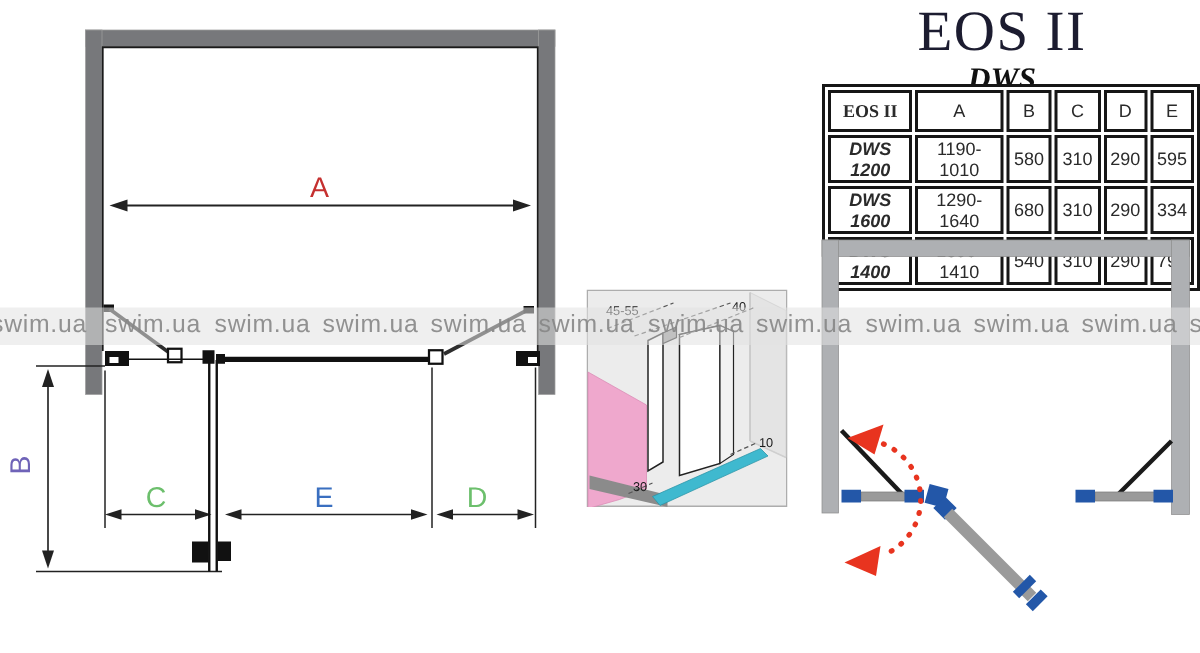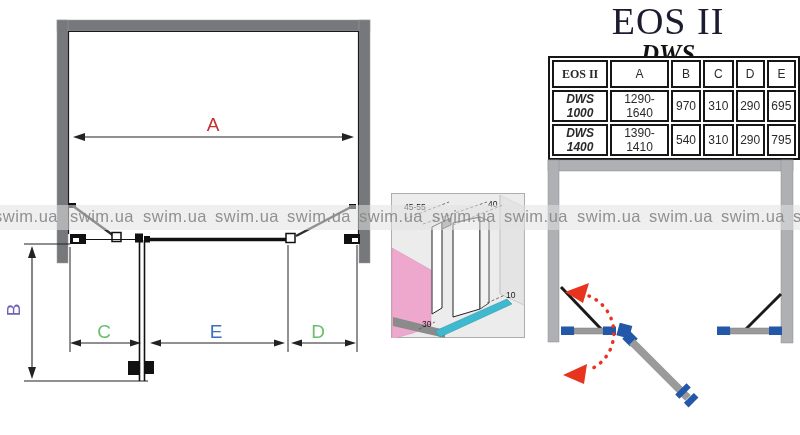--- a/index.html
+++ b/index.html
@@ -7,21 +7,21 @@
          font-family:"Liberation Sans",sans-serif;}
   svg{position:absolute;display:block;}
   #plan-svg{left:0;top:0;}
   #detail-svg{left:391px;top:193px;}
   #swing-svg{left:540px;top:150px;}
 
   
   #title-block{position:absolute;left:540px;top:0;width:256px;text-align:center;}
   #main-title{font-family:"Liberation Serif",serif;font-size:38px;line-height:42px;
               color:#1c1c30;letter-spacing:1px;margin:0;font-weight:normal;}
-  #sub-title{font-family:"Liberation Serif",serif;font-size:25px;font-weight:bold;
+  #sub-title{font-family:"Liberation Serif",serif;font-size:21px;font-weight:bold;
              font-style:italic;color:#111;margin-top:-2px;}
 
   
   #size-table{position:absolute;left:548px;top:56px;border-collapse:separate;
               border-spacing:2px;border:2px solid #161616;background:#fff;}
   #size-table td{border:2px solid #161616;text-align:center;vertical-align:middle;
                  padding:0 2px;height:20px;font-size:12px;color:#2a2a2a;background:#fff;}
   #size-table tr.hdr td{height:24px;}
   td.th-model{width:62px;font-family:"Liberation Serif",serif;font-weight:bold;
               font-size:13px;color:#111;}
@@ -162,26 +162,34 @@
     <tbody>
         <tr class="hdr">
       <td class="th-model">EOS II</td>
       <td class="col-a h-letter hA">A</td>
       <td class="col-b h-letter hB">B</td>
       <td class="col-c h-letter hC">C</td>
       <td class="col-d h-letter hD">D</td>
       <td class="col-e h-letter hE">E</td>
     </tr>
     <tr>
-      <td class="rowlabel">DWS 1000</td>
-      <td class="col-a">1290-1640</td>
-      <td class="col-b">970</td>
+      <td class="rowlabel">DWS 1200</td>
+      <td class="col-a">1190-1010</td>
+      <td class="col-b">580</td>
       <td class="col-c">310</td>
       <td class="col-d">290</td>
-      <td class="col-e">695</td>
+      <td class="col-e">595</td>
+    </tr>
+    <tr>
+      <td class="rowlabel">DWS 1600</td>
+      <td class="col-a">1290-1640</td>
+      <td class="col-b">680</td>
+      <td class="col-c">310</td>
+      <td class="col-d">290</td>
+      <td class="col-e">334</td>
     </tr>
     <tr>
       <td class="rowlabel">DWS 1400</td>
       <td class="col-a">1390-1410</td>
       <td class="col-b">540</td>
       <td class="col-c">310</td>
       <td class="col-d">290</td>
       <td class="col-e">795</td>
     </tr>
   </tbody>

